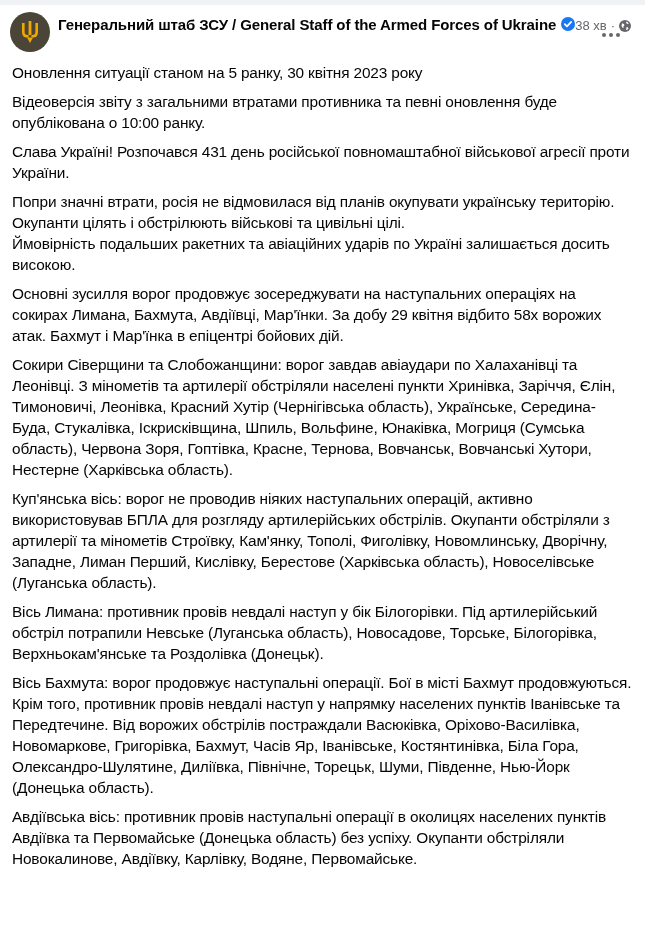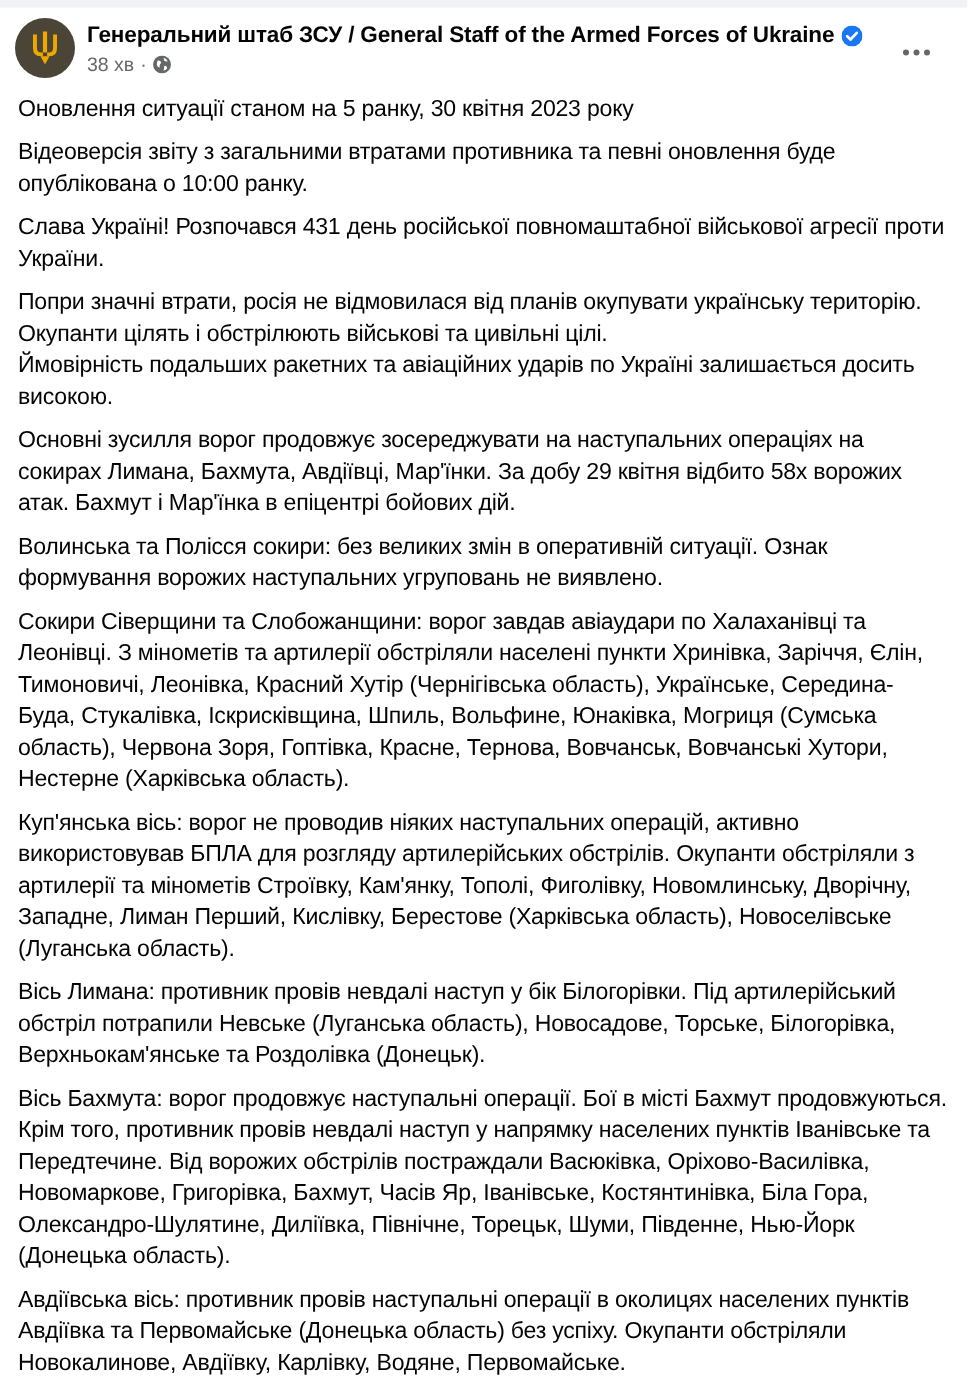--- a/index.html
+++ b/index.html
@@ -3,21 +3,21 @@
   <meta charset="utf-8">
   <style>
     * { box-sizing: border-box; margin: 0; padding: 0; }
     html, body { width: 645px; height: 930px; overflow: hidden; background: #ffffff; }
     body { font-family: "Liberation Sans", "DejaVu Sans", sans-serif; color: #050505; }
     .top-strip { height: 5px; background: #f0f2f5; width: 100%; }
     .post { position: relative; padding: 0 12px; }
     .header { display: flex; align-items: flex-start; height: 57px; padding-top: 7px; position: relative; }
     .avatar { width: 40px; height: 40px; border-radius: 50%; background: #4a4536; display: flex; align-items: center; justify-content: center; margin-right: 8px; flex-shrink: 0; margin-left: -2px; }
     .avatar svg { width: 20px; height: 24px; }
-    .meta { display: flex; flex-direction: column; padding-top: 3px; justify-content: center; }
+    .meta { display: flex; flex-direction: row; padding-top: 3px; justify-content: center; }
     .name-row { display: flex; align-items: center; }
     .author { font-size: 15px; font-weight: 600; color: #050505; letter-spacing: -0.1px; }
     .verified { width: 14px; height: 14px; margin-left: 5px; display: inline-block; }
     .sub-row { display: flex; align-items: center; font-size: 13px; color: #65676b; margin-top: 3px; }
     .dot { margin: 0 4px; }
     .globe { width: 12px; height: 12px; display: inline-block; }
     .more { position: absolute; right: 8px; top: 20px; width: 28px; height: 20px; display: flex; align-items: center; justify-content: center; gap: 3px; cursor: pointer; }
     .more span { width: 4px; height: 4px; border-radius: 50%; background: #65676b; display: block; }
     .content { font-size: 15.4px; line-height: 21px; color: #050505; letter-spacing: -0.15px; }
     .content p { margin-bottom: 8px; white-space: pre-line; }
@@ -67,20 +67,19 @@
   </div>
 
   <div class="content">
     <p>Оновлення ситуації станом на 5 ранку, 30 квітня 2023 року</p>
     <p>Відеоверсія звіту з загальними втратами противника та певні оновлення буде опублікована о 10:00 ранку.</p>
     <p>Слава Україні! Розпочався 431 день російської повномаштабної військової агресії проти України.</p>
     <p class="tight">Попри значні втрати, росія не відмовилася від планів окупувати українську територію.</p>
     <p class="tight">Окупанти цілять і обстрілюють військові та цивільні цілі.</p>
     <p>Ймовірність подальших ракетних та авіаційних ударів по Україні залишається досить високою.</p>
     <p>Основні зусилля ворог продовжує зосереджувати на наступальних операціях на сокирах Лимана, Бахмута, Авдіївці, Мар'їнки. За добу 29 квітня відбито 58х ворожих атак. Бахмут і Мар'їнка в епіцентрі бойових дій.</p>
-    <p>Волинська та Полісся сокири: без великих змін в оперативній ситуації. Ознак формування ворожих наступальних угруповань не виявлено.</p>
     <p>Сокири Сіверщини та Слобожанщини: ворог завдав авіаудари по Халаханівці та Леонівці. З мінометів та артилерії обстріляли населені пункти Хринівка, Заріччя, Єлін, Тимоновичі, Леонівка, Красний Хутір (Чернігівська область), Українське, Середина-Буда, Стукалівка, Іскрисківщина, Шпиль, Вольфине, Юнаківка, Могриця (Сумська область), Червона Зоря, Гоптівка, Красне, Тернова, Вовчанськ, Вовчанські Хутори, Нестерне (Харківська область).</p>
     <p>Куп'янська вісь: ворог не проводив ніяких наступальних операцій, активно використовував БПЛА для розгляду артилерійських обстрілів. Окупанти обстріляли з артилерії та мінометів Строївку, Кам'янку, Тополі, Фиголівку, Новомлинську, Дворічну, Западне, Лиман Перший, Кислівку, Берестове (Харківська область), Новоселівське (Луганська область).</p>
     <p>Вісь Лимана: противник провів невдалі наступ у бік Білогорівки. Під артилерійський обстріл потрапили Невське (Луганська область), Новосадове, Торське, Білогорівка, Верхньокам'янське та Роздолівка (Донецьк).</p>
     <p>Вісь Бахмута: ворог продовжує наступальні операції. Бої в місті Бахмут продовжуються. Крім того, противник провів невдалі наступ у напрямку населених пунктів Іванівське та Передтечине. Від ворожих обстрілів постраждали Васюківка, Оріхово-Василівка, Новомаркове, Григорівка, Бахмут, Часів Яр, Іванівське, Костянтинівка, Біла Гора, Олександро-Шулятине, Диліївка, Північне, Торецьк, Шуми, Південне, Нью-Йорк (Донецька область).</p>
     <p>Авдіївська вісь: противник провів наступальні операції в околицях населених пунктів Авдіївка та Первомайське (Донецька область) без успіху. Окупанти обстріляли Новокалинове, Авдіївку, Карлівку, Водяне, Первомайське.</p>
   </div>
 </div>
 
 </body></html>

